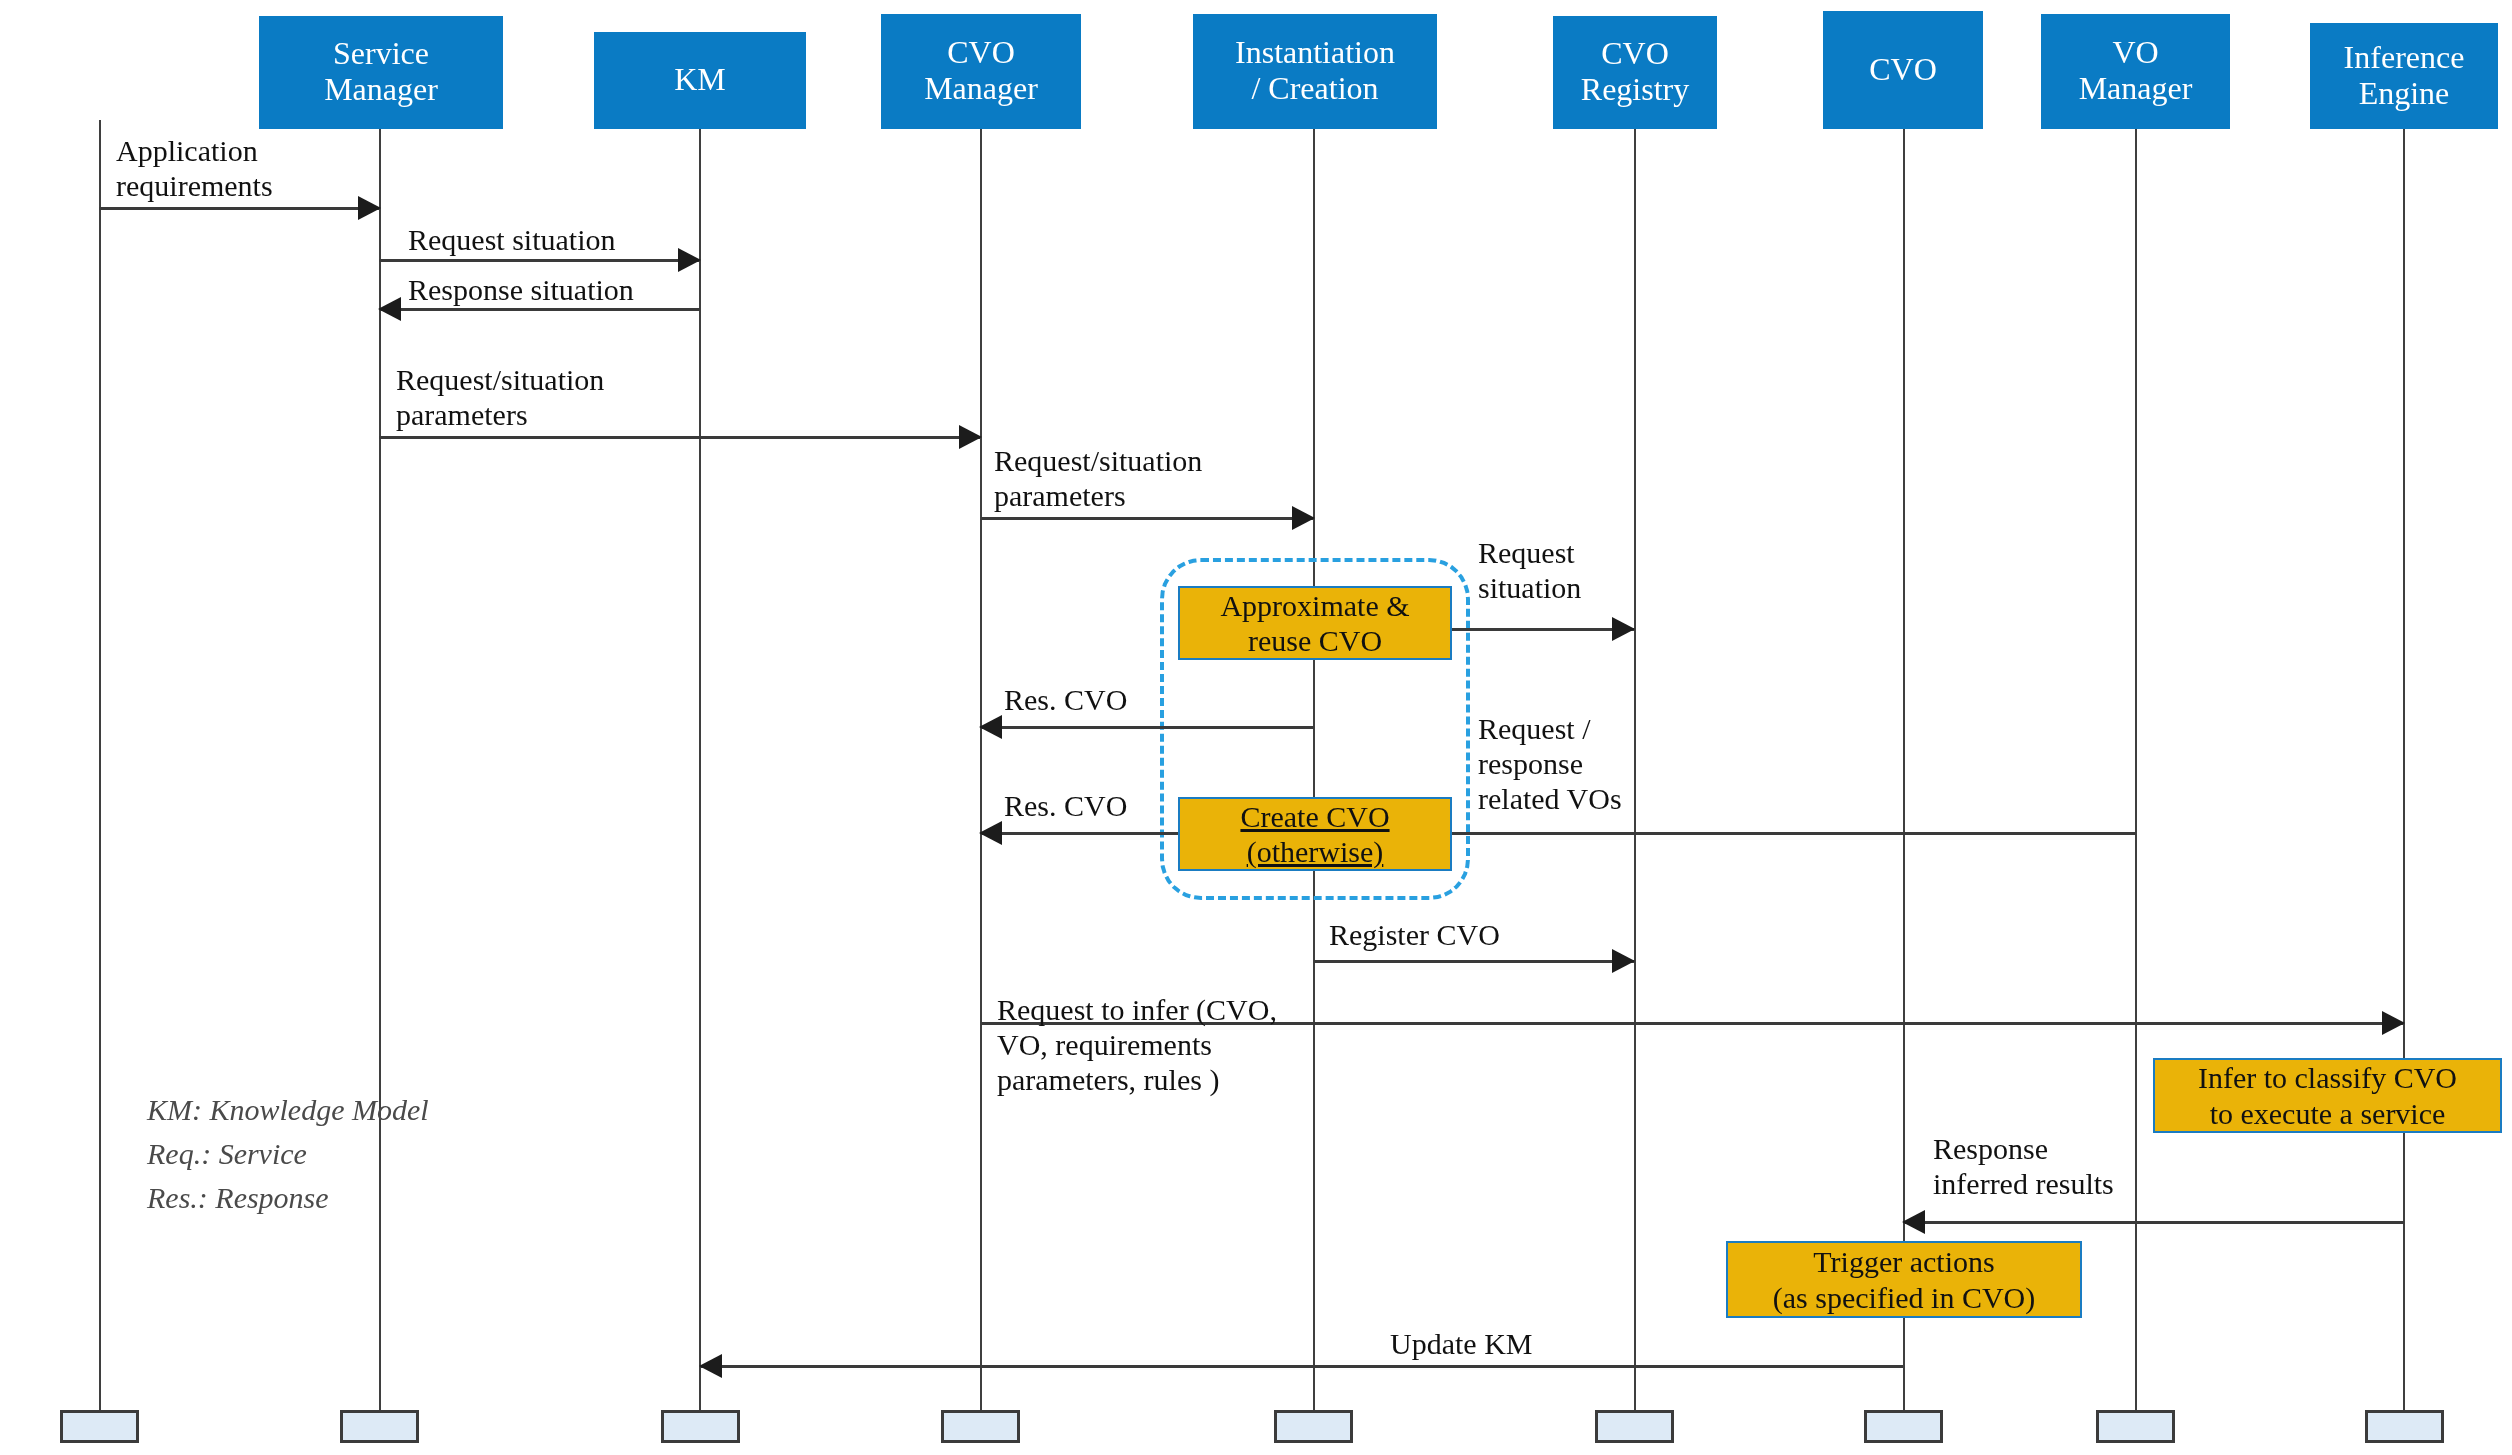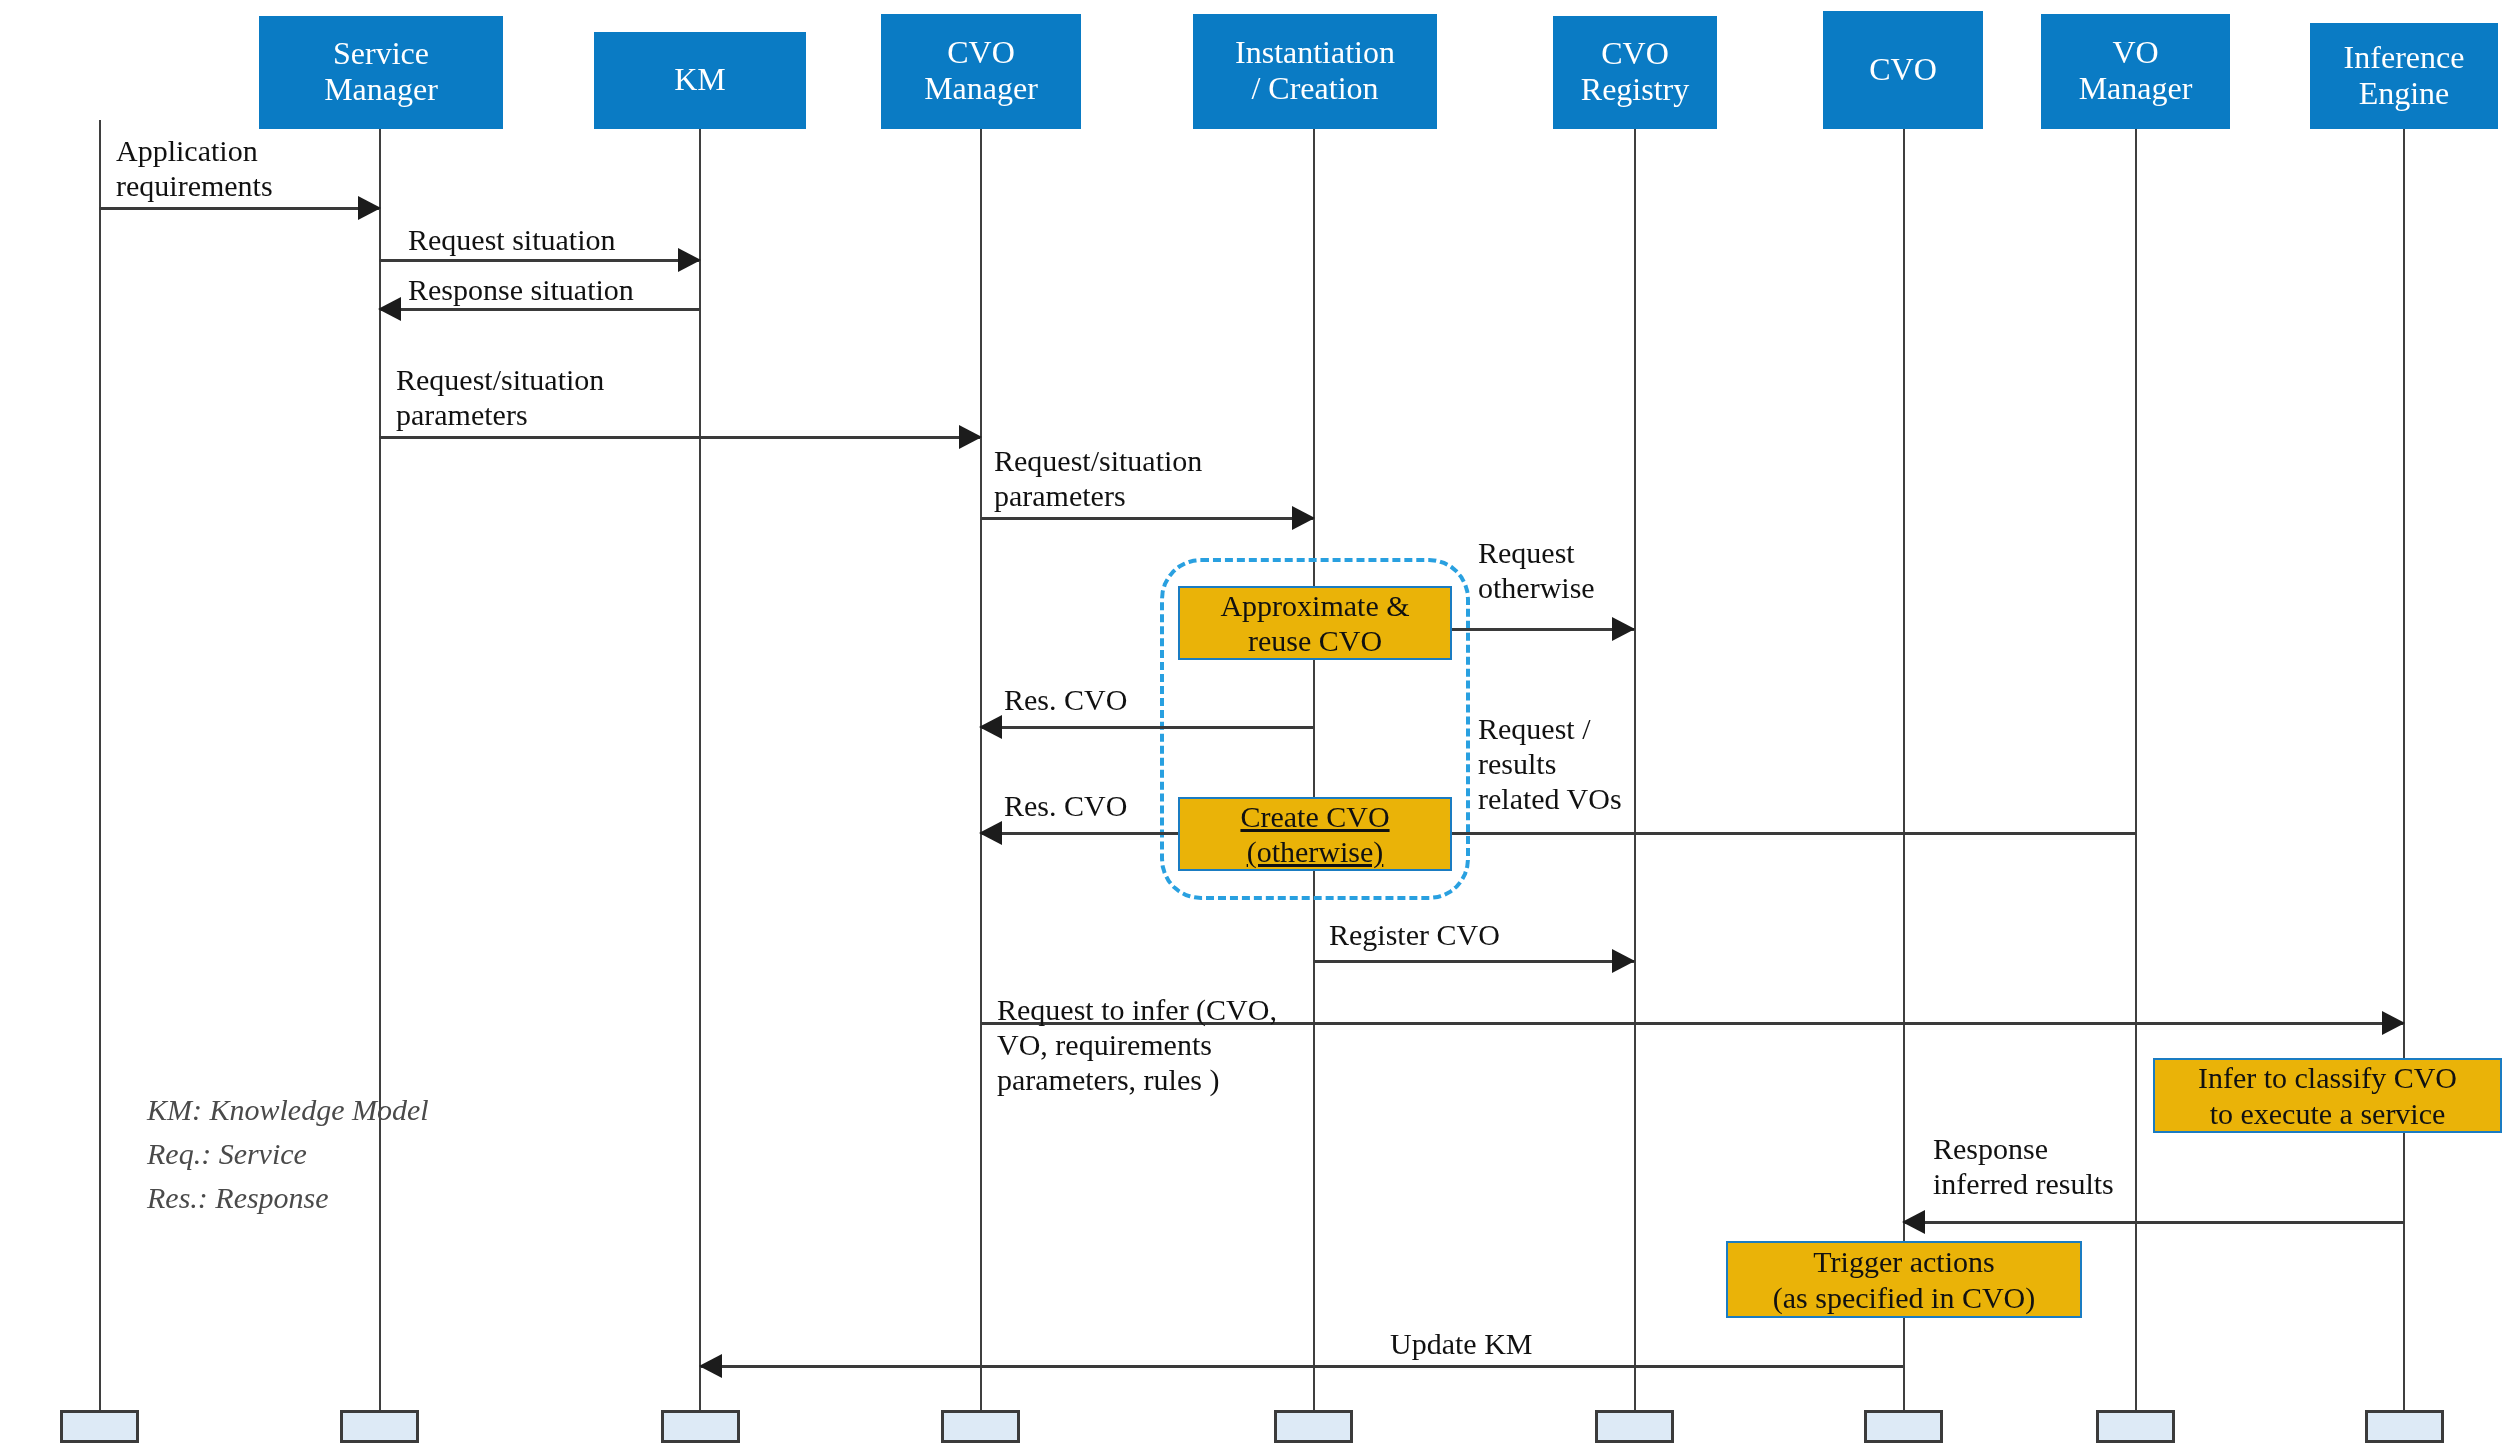--- a/index.html
+++ b/index.html
@@ -95,31 +95,31 @@
     <div class="arrow-r" style="left: 959px; top: 425px;"></div>
     <div class="msg-label" style="left: 396px; top: 363px;">Request/situation
 parameters</div>
     <div class="msg-line" style="left: 981px; top: 517px; width: 333px;"></div>
     <div class="arrow-r" style="left: 1292px; top: 506px;"></div>
     <div class="msg-label" style="left: 994px; top: 444px;">Request/situation
 parameters</div>
     <div class="msg-line" style="left: 1314px; top: 628px; width: 321px;"></div>
     <div class="arrow-r" style="left: 1612px; top: 617px;"></div>
     <div class="msg-label" style="left: 1478px; top: 536px;">Request
-otherwise</div>
+situation</div>
     <div class="msg-line" style="left: 981px; top: 726px; width: 333px;"></div>
     <div class="arrow-l" style="left: 979px; top: 715px;"></div>
     <div class="msg-label" style="left: 1004px; top: 683px;">Res. CVO</div>
     <div class="msg-line" style="left: 981px; top: 832px; width: 333px;"></div>
     <div class="arrow-l" style="left: 979px; top: 821px;"></div>
     <div class="msg-label" style="left: 1004px; top: 789px;">Res. CVO</div>
     <div class="msg-line" style="left: 1314px; top: 832px; width: 822px;"></div>
     <div class="arrow-l" style="left: 1312px; top: 821px;"></div>
     <div class="msg-label" style="left: 1478px; top: 712px;">Request /
-results
+response
 related VOs</div>
     <div class="msg-line" style="left: 1314px; top: 960px; width: 321px;"></div>
     <div class="arrow-r" style="left: 1612px; top: 949px;"></div>
     <div class="msg-label" style="left: 1329px; top: 918px;">Register CVO</div>
     <div class="msg-line" style="left: 981px; top: 1022px; width: 1423px;"></div>
     <div class="arrow-r" style="left: 2382px; top: 1011px;"></div>
     <div class="msg-label" style="left: 997px; top: 993px;">Request to infer (CVO,
 VO, requirements
 parameters, rules )</div>
     <div class="msg-line" style="left: 1903px; top: 1221px; width: 501px;"></div>

